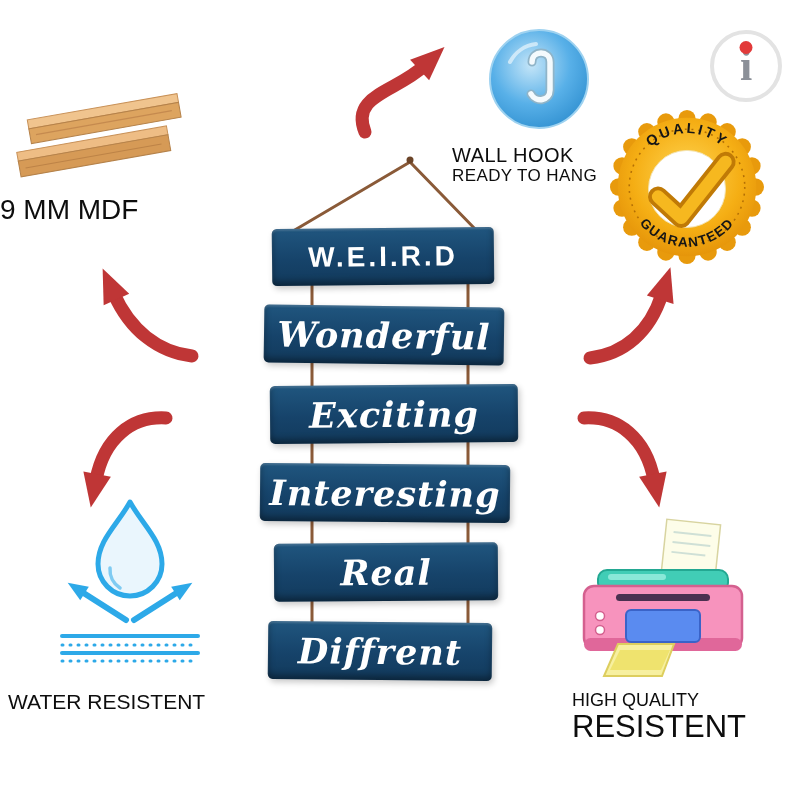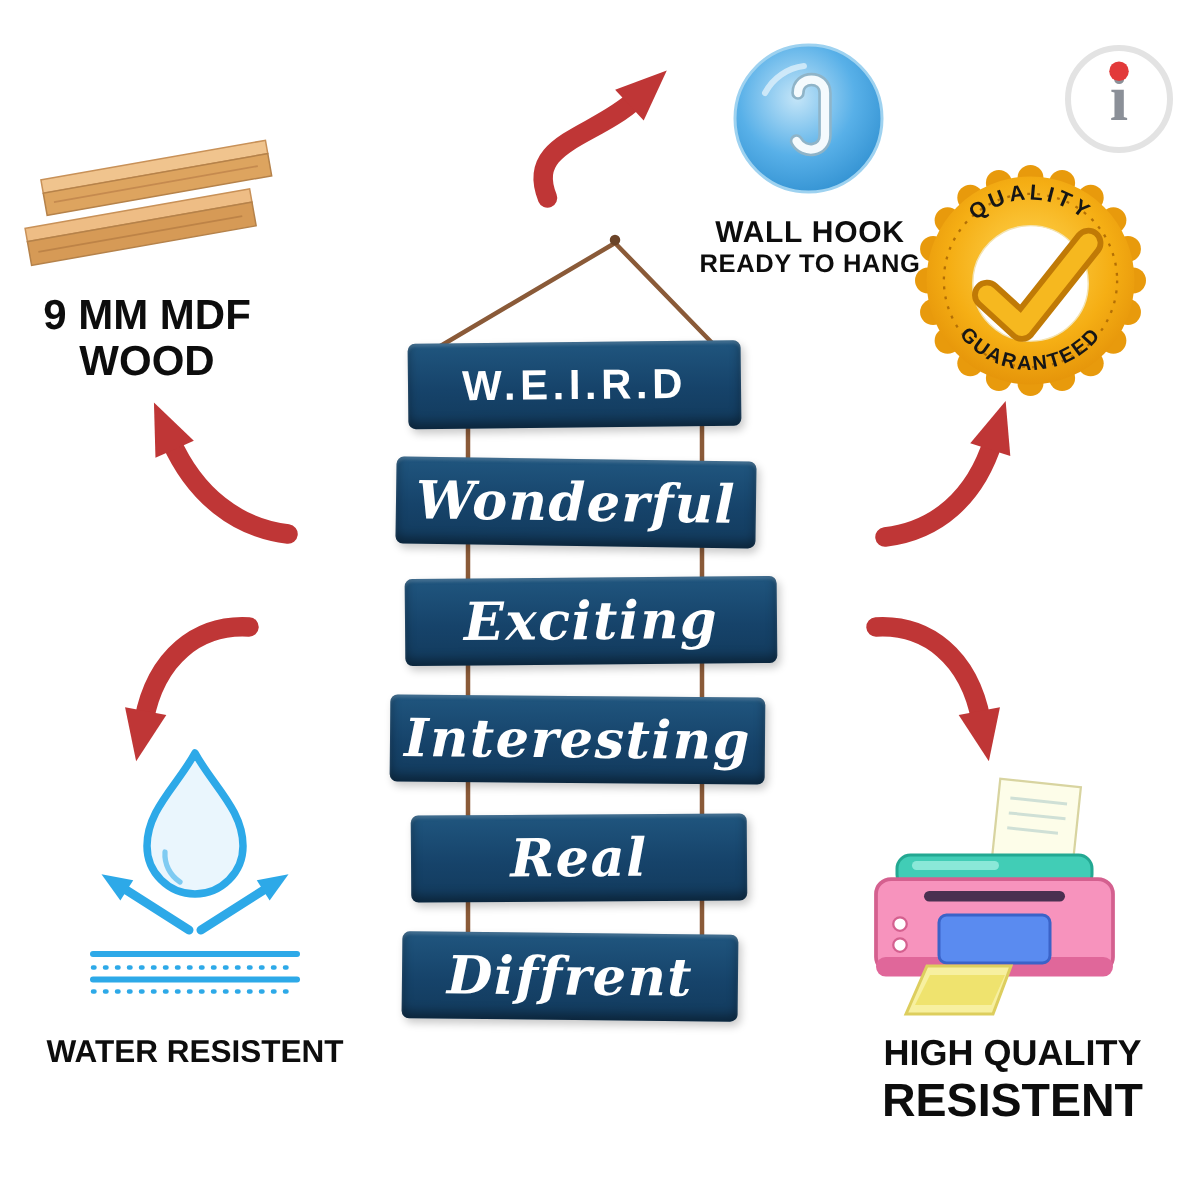--- a/index.html
+++ b/index.html
@@ -2,33 +2,33 @@
 <html><head>
 <meta charset="utf-8">
 <style>
   html,body{margin:0;padding:0;background:#fff;}
   .canvas{position:relative;width:800px;height:800px;background:#ffffff;overflow:hidden;
           font-family:"Liberation Sans",sans-serif;}
   .abs{position:absolute;}
   .z1{z-index:1;} .z2{z-index:2;}
 
   
-  .cap{ text-align:center; color:#0d0d0d; font-weight:700; line-height:1.12; }
+  .cap{ text-align:left; color:#0d0d0d; font-weight:400; line-height:1.12; }
   .cap .l1{display:block;}
   .cap .l2{display:block;}
 
   .mdf-cap{left:0;top:194px;width:196px;font-size:28px;}
   .hook-cap{left:452px;top:144px;width:176px;}
   .hook-cap .l1{font-size:20px;letter-spacing:.5px;}
   .hook-cap .l2{font-size:17px;letter-spacing:.4px;}
   .water-cap{left:8px;top:670px;width:244px;}
   .water-cap .l1{font-size:21px;margin-top:20px;}
   .water-cap .l2{font-size:27px;}
   .print-cap{left:572px;top:690px;width:206px;}
-  .print-cap .l1{font-size:24px;}
+  .print-cap .l1{font-size:18px;}
   .print-cap .l2{font-size:31px;}
 
   
   .plank{position:absolute;display:flex;align-items:center;justify-content:center;
          color:#ffffff;border-radius:5px;
          background:linear-gradient(180deg,#20567f 0%,#16436a 55%,#123a5c 100%);
          box-shadow:inset 0 2px 2px rgba(255,255,255,.16), inset 0 -4px 7px rgba(0,0,0,.38),
                     2px 3px 6px rgba(0,0,0,.22);
          z-index:3;}
   .plank-caps{font-family:"Liberation Sans",sans-serif;font-weight:800;font-size:28px;letter-spacing:3px;}
@@ -89,21 +89,20 @@
       <line x1="22" y1="46" x2="160" y2="46" stroke="#c58a4f" stroke-width="1.2"></line>
     </g>
     <g transform="rotate(-10 98 55) translate(0,22)">
       <rect x="16" y="30" width="152" height="9" fill="#eebd85" stroke="#c89158" stroke-width="1"></rect>
       <rect x="16" y="39" width="152" height="16" fill="#d69a56" stroke="#b5824a" stroke-width="1"></rect>
       <line x1="22" y1="47" x2="160" y2="47" stroke="#bd8347" stroke-width="1.2"></line>
     </g>
   </svg>
   <div class="abs z2 cap mdf-cap">
     <span class="l1">9 MM MDF</span>
-    <span class="l2">WOOD</span>
   </div>
 
   <svg class="abs z2" style="left:486px;top:26px;" width="106" height="106" viewBox="0 0 106 106">
     <defs>
       <radialGradient id="hookBlue" cx="42%" cy="36%" r="72%">
         <stop offset="0%" stop-color="#c4e5f8"></stop>
         <stop offset="55%" stop-color="#58b0e8"></stop>
         <stop offset="100%" stop-color="#2e8ecf"></stop>
       </radialGradient>
     </defs>

